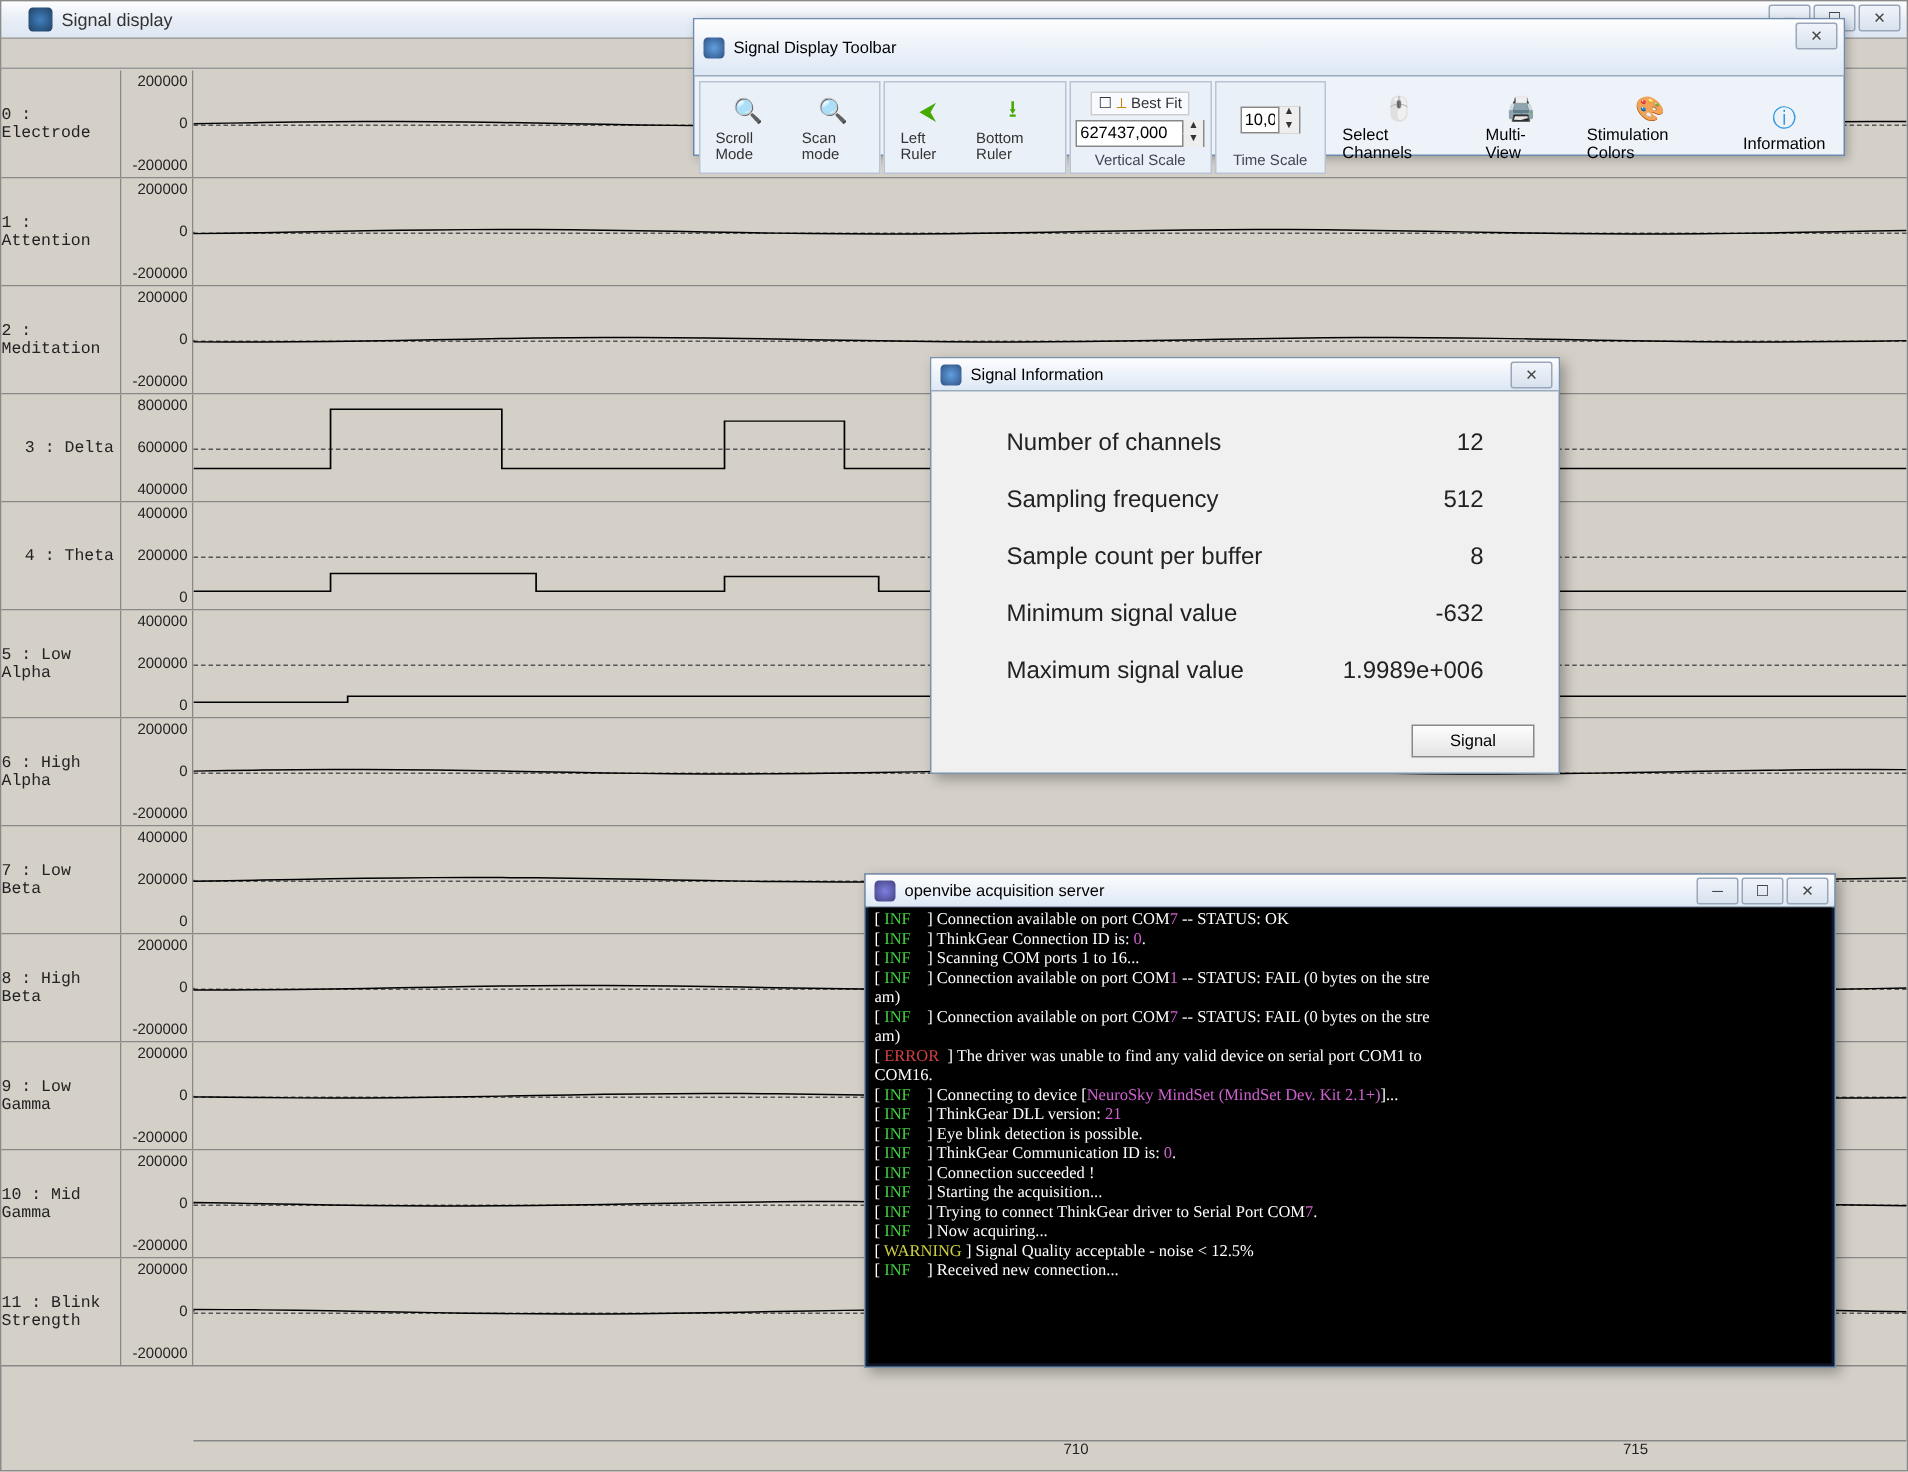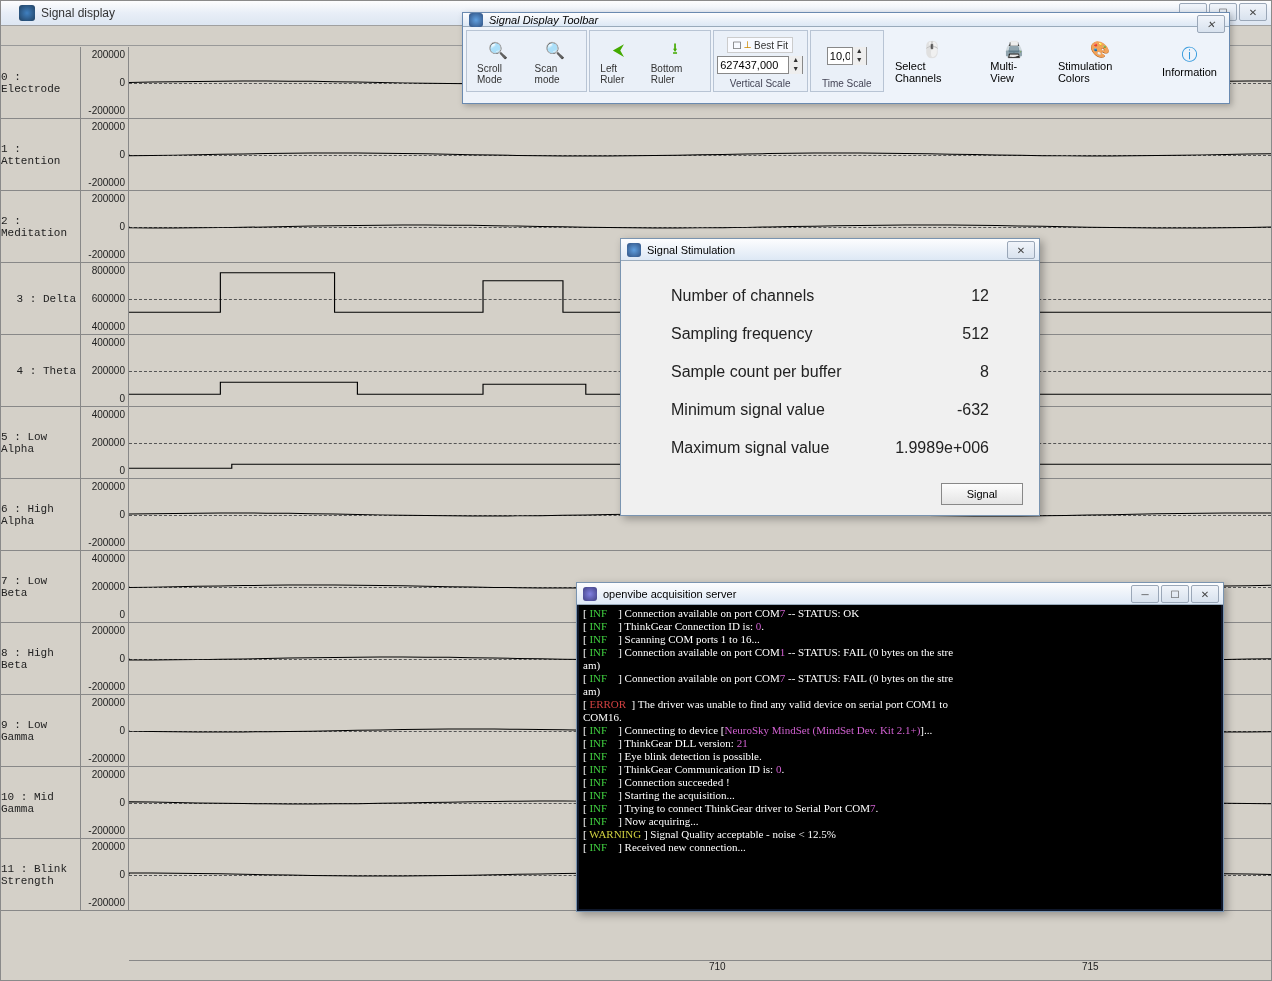--- a/index.html
+++ b/index.html
@@ -24,21 +24,21 @@
 .channel-plot { flex: 1; background: #d4d0c8; position: relative; }
 .channel-plot .baseline { position:absolute; left:0; right:0; top:50%; border-top:1px dashed #555; }
 .channel-plot .wave { position:absolute; left:0; right:0; top:0; bottom:0; }
 
 
 .bottom-axis { position:absolute; bottom:0; left:128px; right:0; height:20px; background:#d4d0c8; border-top:1px solid #888; font-size:10px; color:#222;}
 .bottom-axis span { position:absolute; }
 
 
 .toolbar-window { position: absolute; top: 12px; left: 462px; width: 768px; height: 92px; background: #eef3fa; border: 1px solid #6a8ab0; box-shadow: 2px 2px 6px rgba(0,0,0,0.25); }
-.toolbar-titlebar { height: 14px; background: linear-gradient(#fdfdfe,#dde8f5); border-bottom:1px solid #9ab; display:flex; align-items:center; padding-left:6px; position:relative;font-style:italic;}
+.toolbar-titlebar { height: 38px; background: linear-gradient(#fdfdfe,#dde8f5); border-bottom:1px solid #9ab; display:flex; align-items:center; padding-left:6px; position:relative;}
 .toolbar-titlebar .icon { width:14px; height:14px; background: radial-gradient(circle,#60a0e0,#305080); border-radius:3px; margin-right:6px;}
 .toolbar-body { height: 68px; display:flex; padding:2px; }
 .tb-group { border:1px solid #b8c4d4; background:#eaf0f8; margin:1px; display:flex; flex-direction:column; align-items:center; justify-content:space-between; padding:4px 6px 2px; font-size:10px; color:#333; }
 .tb-group .top { display:flex; align-items:center; justify-content:center; gap:6px; flex:1;}
 .tb-group .lbl { font-size:10px; color:#445; margin-top:2px;}
 .tb-btn { display:flex; flex-direction:column; align-items:center; gap:2px; padding:2px 4px; cursor:pointer;}
 .tb-icon { width:22px; height:22px; display:flex; align-items:center; justify-content:center; font-size:16px; }
 .tb-checkbox { display:flex; align-items:center; gap:3px; font-size:10px; border:1px solid #ccc; background:#f8faff; padding:1px 4px;}
 .tb-spinner { display:flex; align-items:center; border:1px solid #888; background:#fff; height:18px; }
 .tb-spinner input { border:none; width:70px; font-size:11px; padding:0 2px; }
@@ -337,21 +337,21 @@
     <div class="tb-single">
       <span class="tb-icon" style="color:#39d">ⓘ</span>
       <span>Information</span>
     </div>
   </div>
 </div>
 
 <div class="info-dialog">
   <div class="info-titlebar">
     <div class="icon"></div>
-    <span>Signal Stimulation</span>
+    <span>Signal Information</span>
     <div class="win-controls">
         <div class="win-btn">✕</div>
       </div>
   </div>
   <div class="info-body" id="info-body">
       <div class="info-row">
         <span>Number of channels</span>
         <span>12</span>
       </div>
       <div class="info-row">

